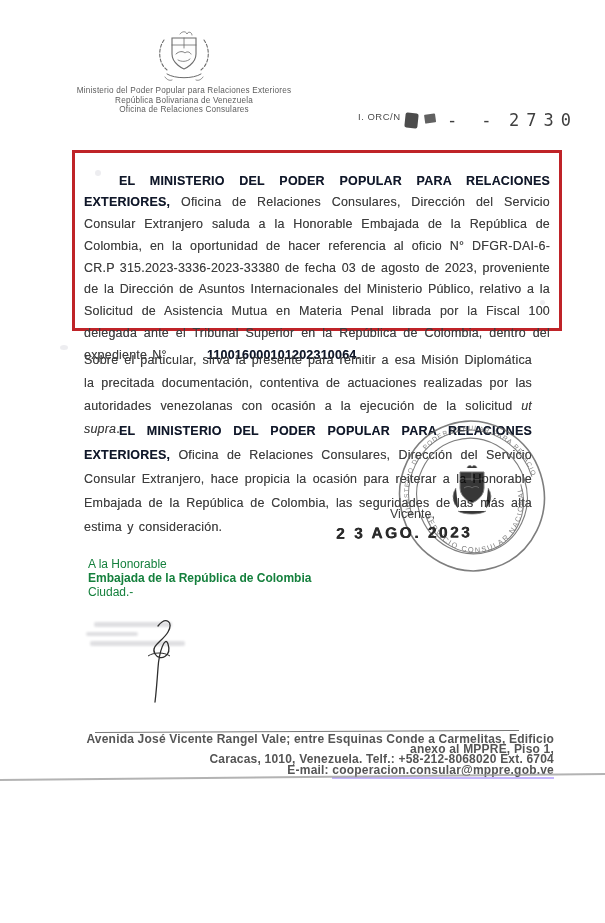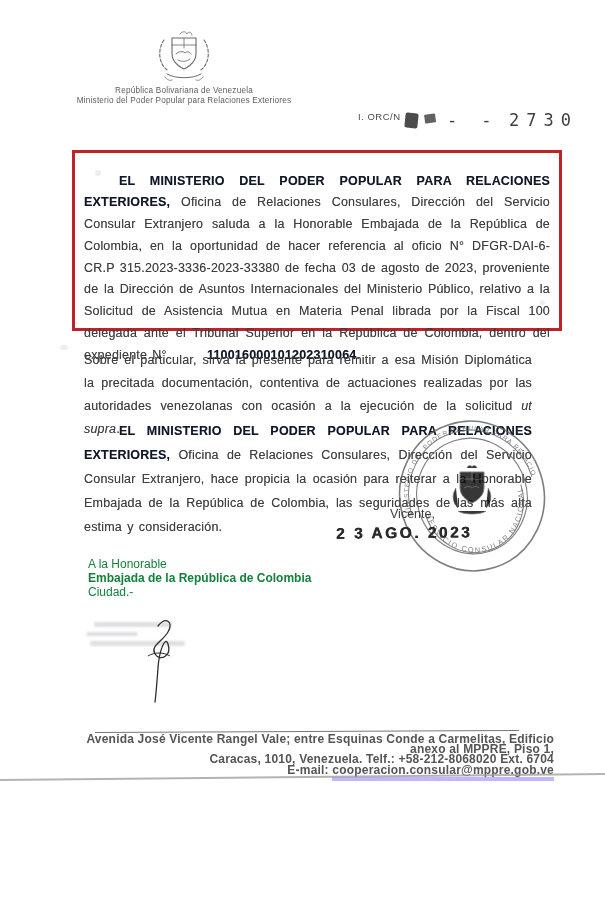--- a/index.html
+++ b/index.html
@@ -48,21 +48,21 @@
   
   .faintstamp{position:absolute;left:86px;top:622px;width:110px;}
   .faintstamp .bar{height:4.5px;margin-bottom:5px;background:#8f8f99;opacity:.28;filter:blur(1.2px);border-radius:2px;}
   .signature{position:absolute;left:128px;top:614px;width:60px;height:90px;}
   
   .footer-rule{position:absolute;left:95px;top:731px;width:424px;height:1px;background:#555;transform:rotate(-.25deg);opacity:.8;}
   .footer{
     position:absolute;left:60px;top:734px;width:494px;text-align:right;
     font-size:12px;line-height:10.2px;color:#555;letter-spacing:.2px;font-weight:bold;
   }
-  .footer .email{color:#555;text-decoration:none;border-bottom:4px solid #c4b5fd;}
+  .footer .email{color:#555;text-decoration:none;border-bottom:2px solid #c4b5fd;}
   .scanline{position:absolute;left:-5px;top:776px;width:615px;height:1.6px;background:#9a9a9a;transform:rotate(-.55deg);opacity:.75;}
   .speck{position:absolute;background:#b9b9c2;opacity:.25;border-radius:50%;}
 </style>
 </head>
 <body>
 
 <div class="page">
 
   <svg class="emblem" viewBox="0 0 82 62">
     <g fill="none" stroke="#6b6b6b" stroke-width="1.1" stroke-linecap="round">
@@ -72,22 +72,23 @@
       <path d="M35,30 c3,2 9,2 12,-1" stroke-width=".8"></path>
       <path d="M37,4 c2,-3 6,-3 7,0 c1,-3 5,-2 5,1" stroke-width=".8"></path>
       <path d="M24,40 c-8,-6 -10,-20 -3,-30" stroke-dasharray="3 2"></path>
       <path d="M58,40 c8,-6 10,-20 3,-30" stroke-dasharray="3 2"></path>
       <path d="M24,44 c8,5 26,5 34,0" stroke-width="1"></path>
       <path d="M22,47 c2,3 5,4 7,3 M60,47 c-2,3 -5,4 -7,3" stroke-width=".8"></path>
     </g>
   </svg>
 
   <div class="lh-text">
+    <div>Ministerio del Poder Popular para Relaciones Exteriores</div>
     <div>República Bolivariana de Venezuela</div>
-    <div>Ministerio del Poder Popular para Relaciones Exteriores</div>
+    <div>Oficina de Relaciones Consulares</div>
   </div>
 
   <div class="refline">
     <span class="ref-prefix">I. ORC/N</span>
     <span class="ref-smudge"></span>
     <span class="ref-smudge2"></span>
     <span class="ref-digits">- -</span>
     <span class="ref-digits">2730</span>
   </div>
 

